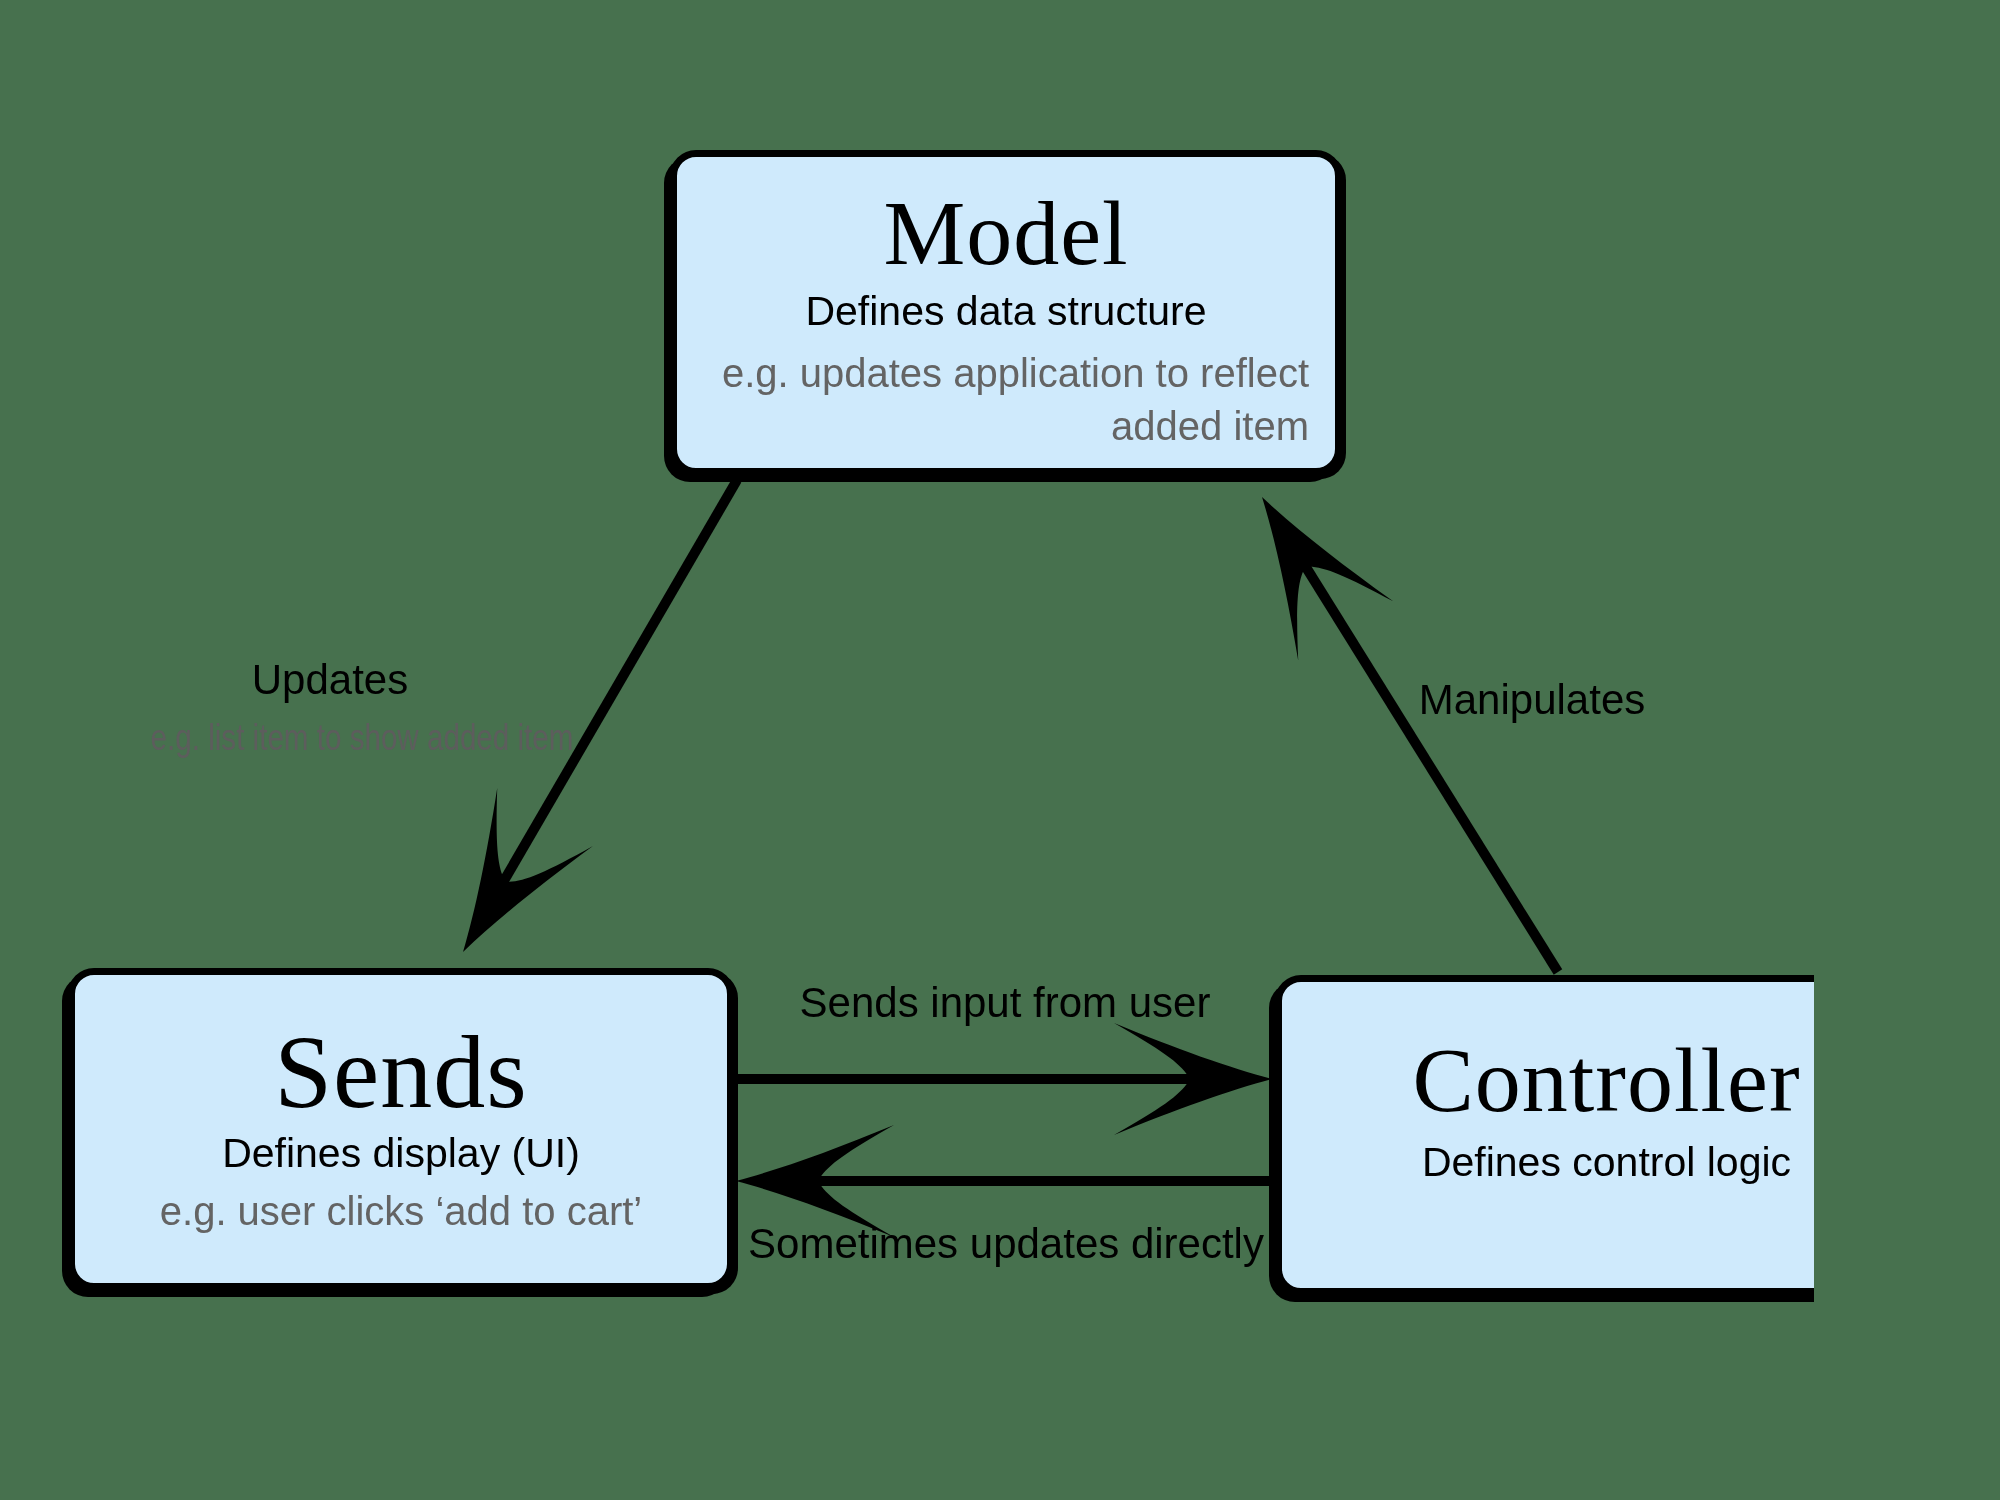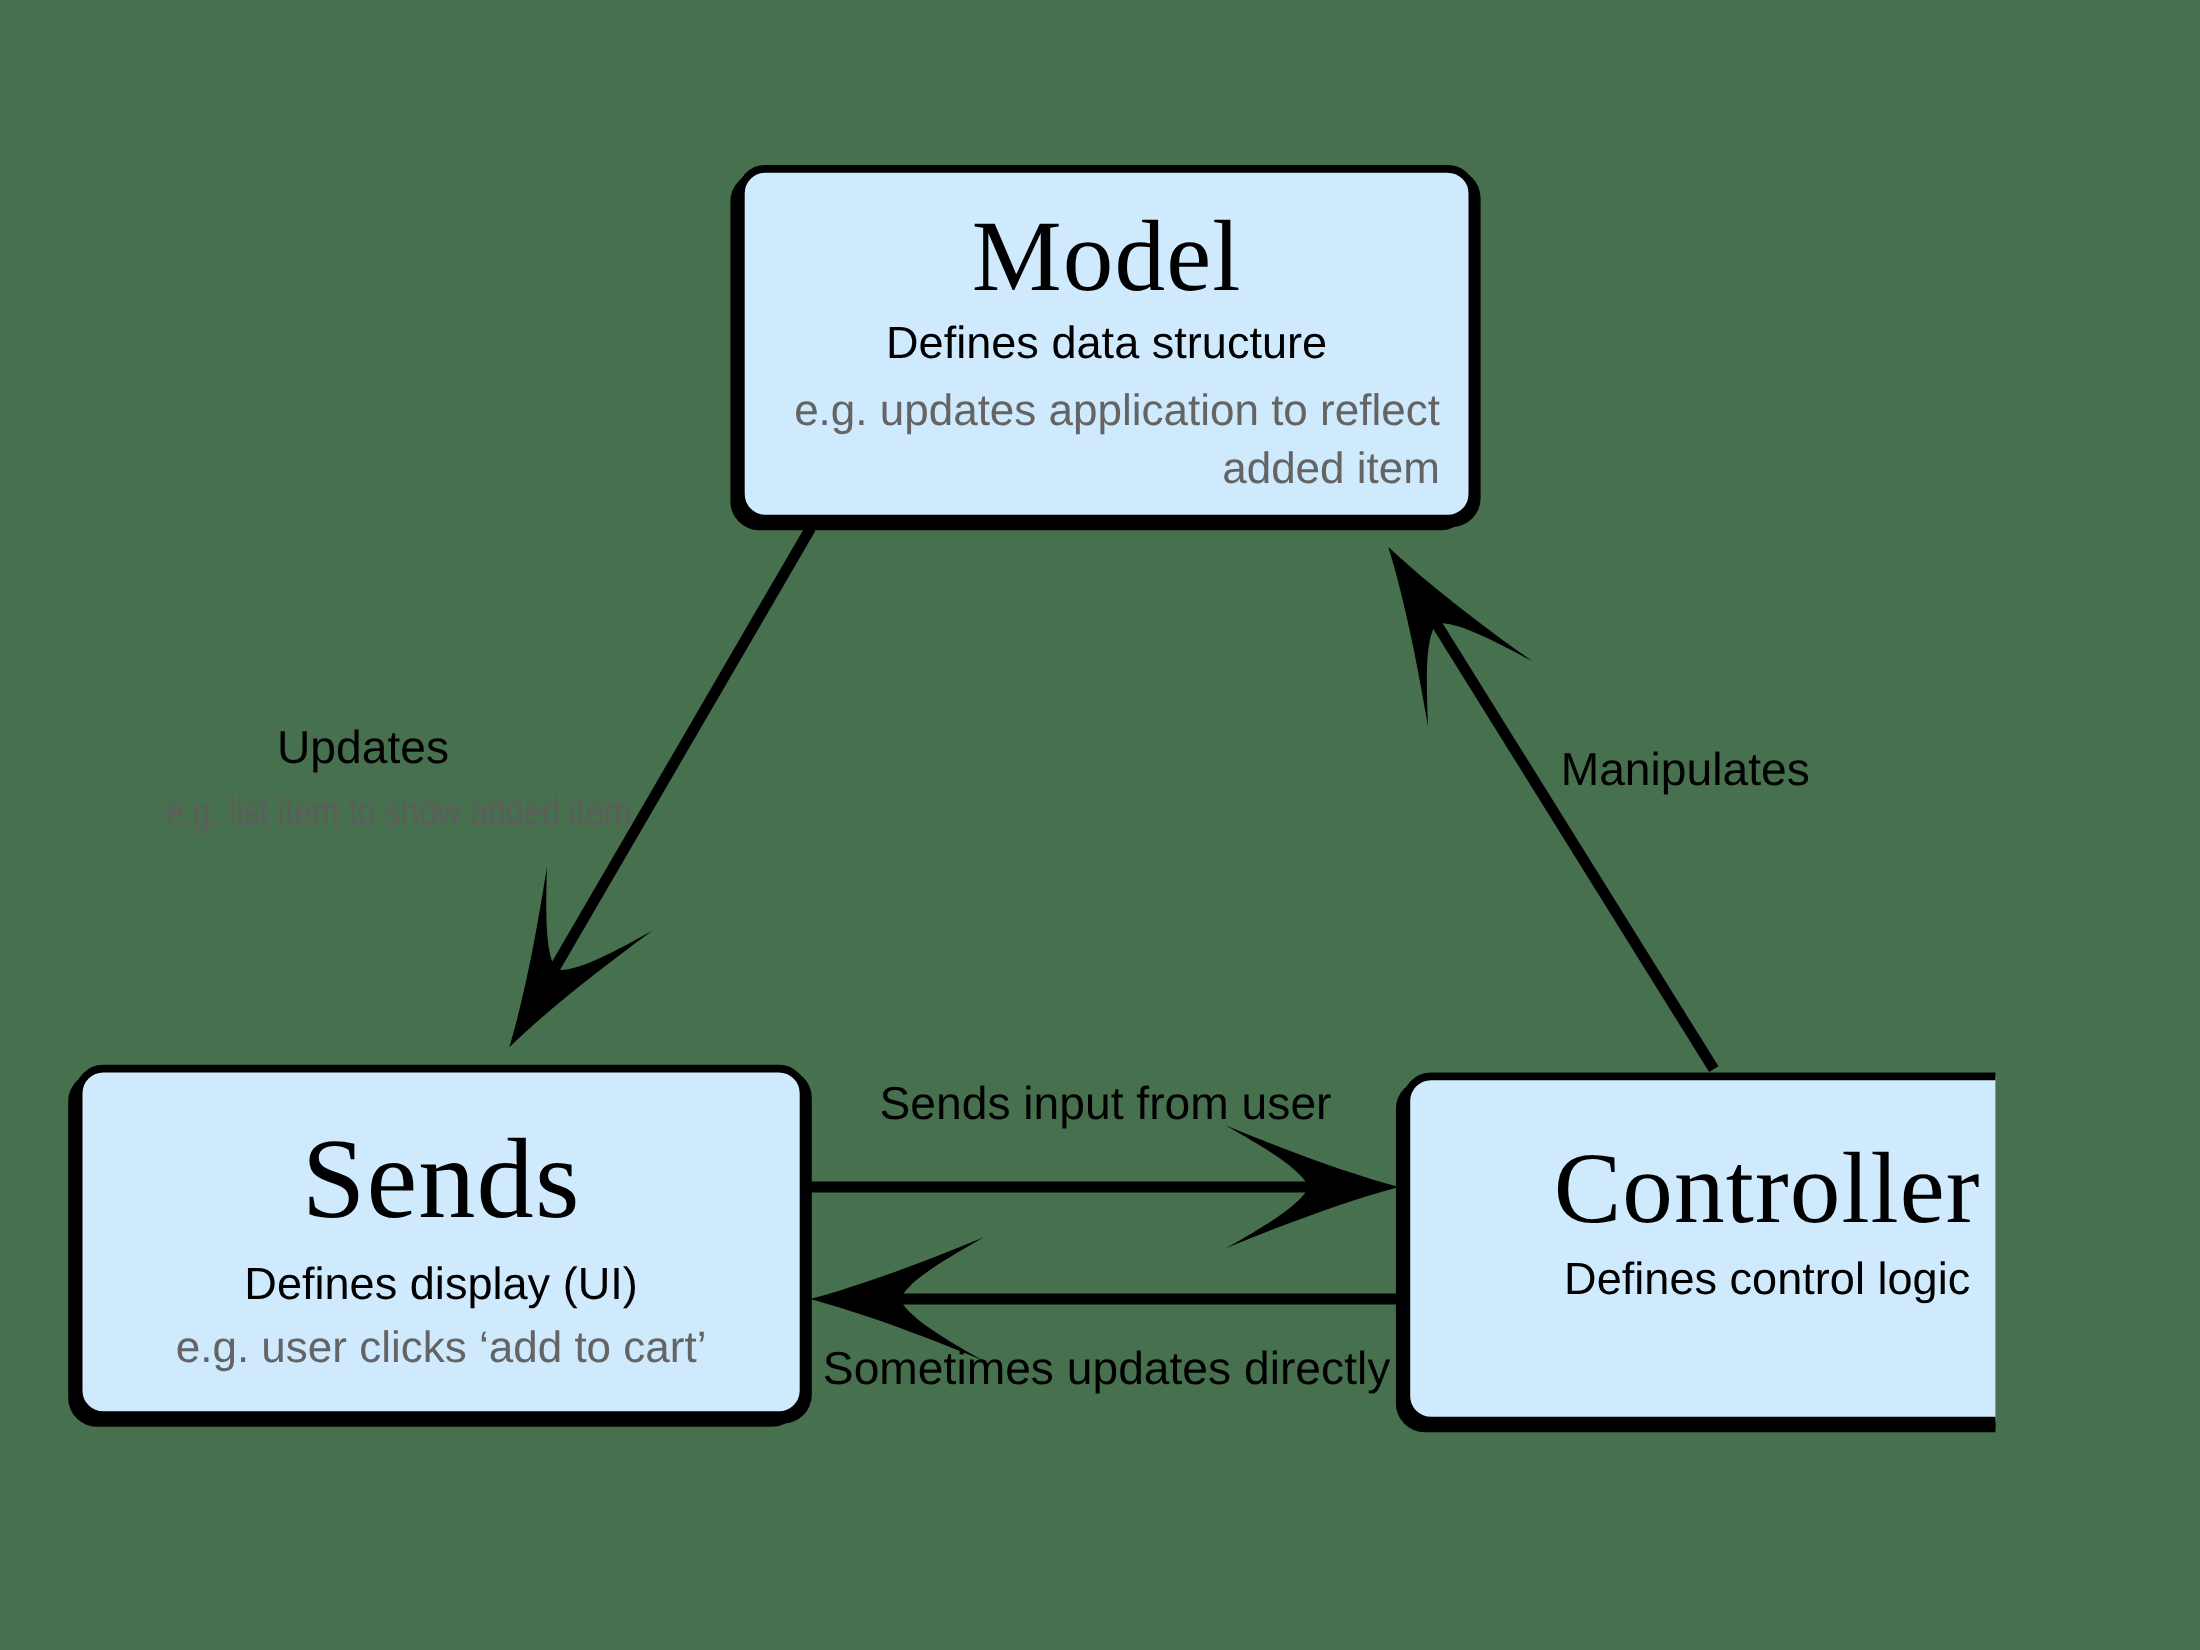--- a/index.html
+++ b/index.html
@@ -43,21 +43,21 @@
     color: #646464;
     line-height: 1.3;
     margin-top: 8px;
   }
   #model-box    { left: 670px; top: 150px;  width: 672px; height: 325px; padding-top: 28px; }
   #model-box .node-title { font-size: 92px; }
   #model-box .node-example { text-align: right; padding: 0 26px 0 32px; margin-top: 12px; line-height: 1.32; }
 
   #view-box     { left: 68px;  top: 968px;  width: 666px; height: 322px; padding-top: 42px; }
   #view-box .node-title { font-size: 104px; }
-  #view-box .node-sub { margin-top: 18px; }
+  #view-box .node-sub { margin-top: 4px; }
 
   #controller-box { left: 1275px; top: 975px; width: 663px; height: 320px; padding-top: 50px; }
   #controller-box .node-title { font-size: 92px; }
   #controller-box .node-sub { margin-top: 10px; }
   #controller-box .node-example { margin-top: 4px; line-height: 1.2; }
 
   .edge-label {
     position: absolute;
     transform: translate(-50%, -50%);
     color: #000;

